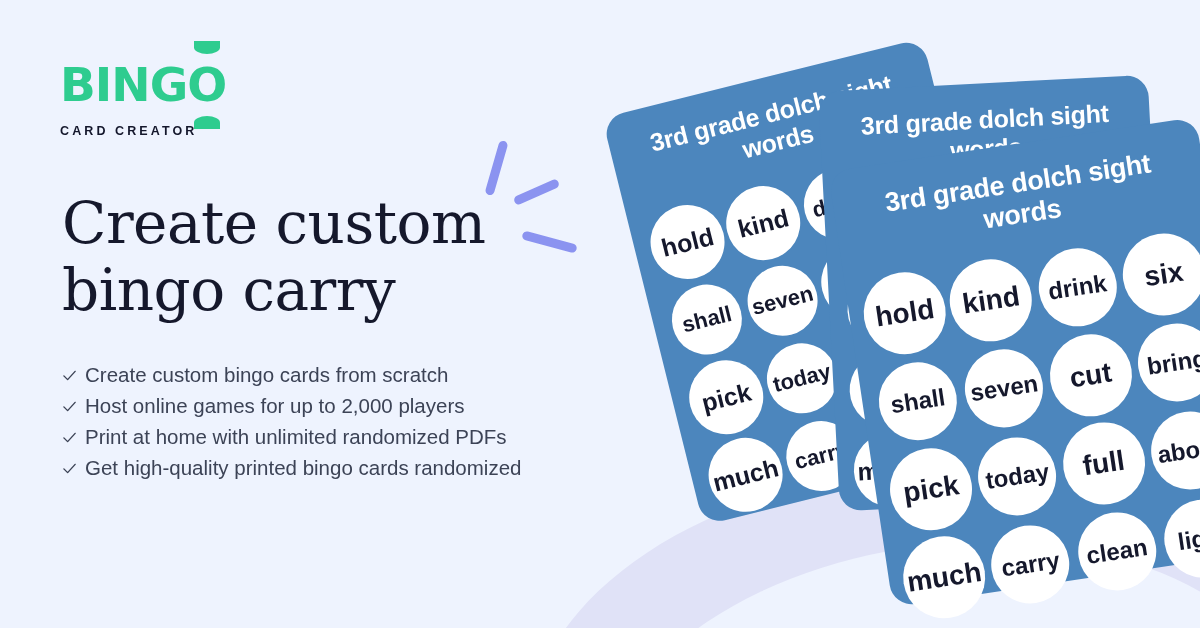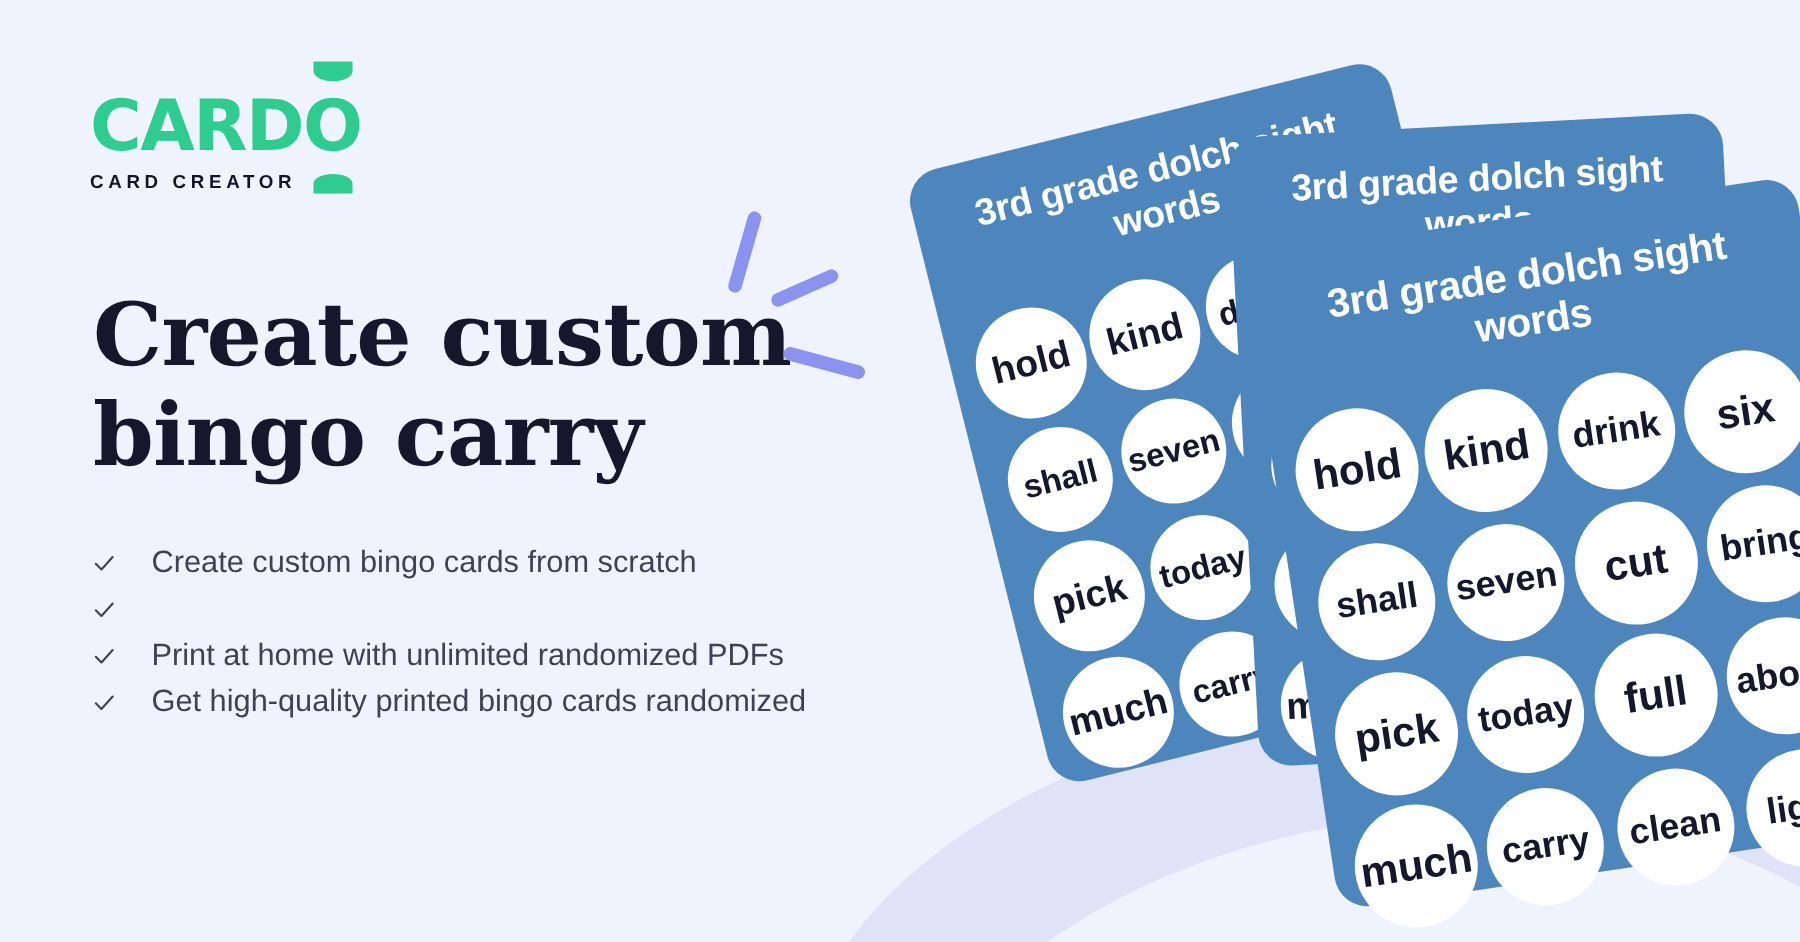--- a/index.html
+++ b/index.html
@@ -34,43 +34,43 @@
     color:#2ecc8f; line-height:54px;
   }
   .logo-o-wrap { position:relative; display:inline-block; }
   .logo-arc {
     position:absolute; left:50%; transform:translateX(-50%);
     width:26px; height:13px; background:#2ecc8f;
   }
   .logo-arc.top { top:-17px; border-radius:0 0 26px 26px / 0 0 13px 13px; }
   .logo-arc.bottom { bottom:-17px; border-radius:26px 26px 0 0 / 13px 13px 0 0; }
   .logo-sub {
-    margin-top:2px; font-size:12.5px; font-weight:bold;
+    margin-top:12px; font-size:12.5px; font-weight:bold;
     letter-spacing:3.1px; color:#13162b;
   }
 
   
   #headline {
     position:absolute; left:62px; top:190px;
     font-family:"DejaVu Serif", serif;
-    font-weight:bold; font-size:58px; line-height:1.16;
+    font-weight:normal; font-size:58px; line-height:1.16;
     color:#15182c; letter-spacing:-0.5px;
   }
 
   
   #sparkle { position:absolute; left:470px; top:130px; width:130px; height:120px; }
   .ray { position:absolute; background:#8b93f0; border-radius:6px; }
   .ray.r1 { width:9px; height:56px; left:22px; top:10px; transform:rotate(16deg); }
   .ray.r2 { width:9px; height:48px; left:62px; top:38px; transform:rotate(66deg); }
   .ray.r3 { width:9px; height:56px; left:75px; top:84px; transform:rotate(105deg); }
 
   
   #bullets { position:absolute; left:62px; top:360px; }
   .bullet {
-    display:flex; align-items:center; gap:24px;
+    display:flex; align-items:center; gap:8px;
     font-size:20.5px; color:#3c4356; line-height:1; height:31px;
   }
   .check { width:15px; height:15px; flex:none; }
   .check svg { display:block; }
 
   
   .card {
     position:absolute; width:330px; height:420px;
     background:#4c86bd; border-radius:22px;
   }
@@ -106,21 +106,21 @@
 </head>
 <body>
 
 <div id="stage">
 
   <div class="bg-band band-outer"></div>
   <div class="bg-band band-inner"></div>
 
   <div id="logo">
     <div class="logo-word">
-      <span class="logo-letters">CARD</span><span class="logo-o-wrap"><span class="logo-arc top"></span><span class="logo-letters">O</span><span class="logo-arc bottom"></span></span>
+      <span class="logo-letters">BING</span><span class="logo-o-wrap"><span class="logo-arc top"></span><span class="logo-letters">O</span><span class="logo-arc bottom"></span></span>
     </div>
     <div class="logo-sub">CARD CREATOR</div>
   </div>
 
   <h1 id="headline">
     <div>Create custom</div>
     <div>bingo carry</div>
   </h1>
 
   <div id="sparkle">
@@ -137,20 +137,21 @@
           </svg>
         </span>
         <span>Create custom bingo cards from scratch</span>
       </li>
       <li class="bullet">
         <span class="check">
           <svg viewBox="0 0 16 16" width="15" height="15">
             <path d="M2 8.4 L6 12.4 L14 3.6" fill="none" stroke="#3c4356" stroke-width="1.5" stroke-linecap="round" stroke-linejoin="round"></path>
           </svg>
         </span>
+        <span>Host online games for up to 2,000 players</span>
       </li>
       <li class="bullet">
         <span class="check">
           <svg viewBox="0 0 16 16" width="15" height="15">
             <path d="M2 8.4 L6 12.4 L14 3.6" fill="none" stroke="#3c4356" stroke-width="1.5" stroke-linecap="round" stroke-linejoin="round"></path>
           </svg>
         </span>
         <span>Print at home with unlimited randomized PDFs</span>
       </li>
       <li class="bullet">

